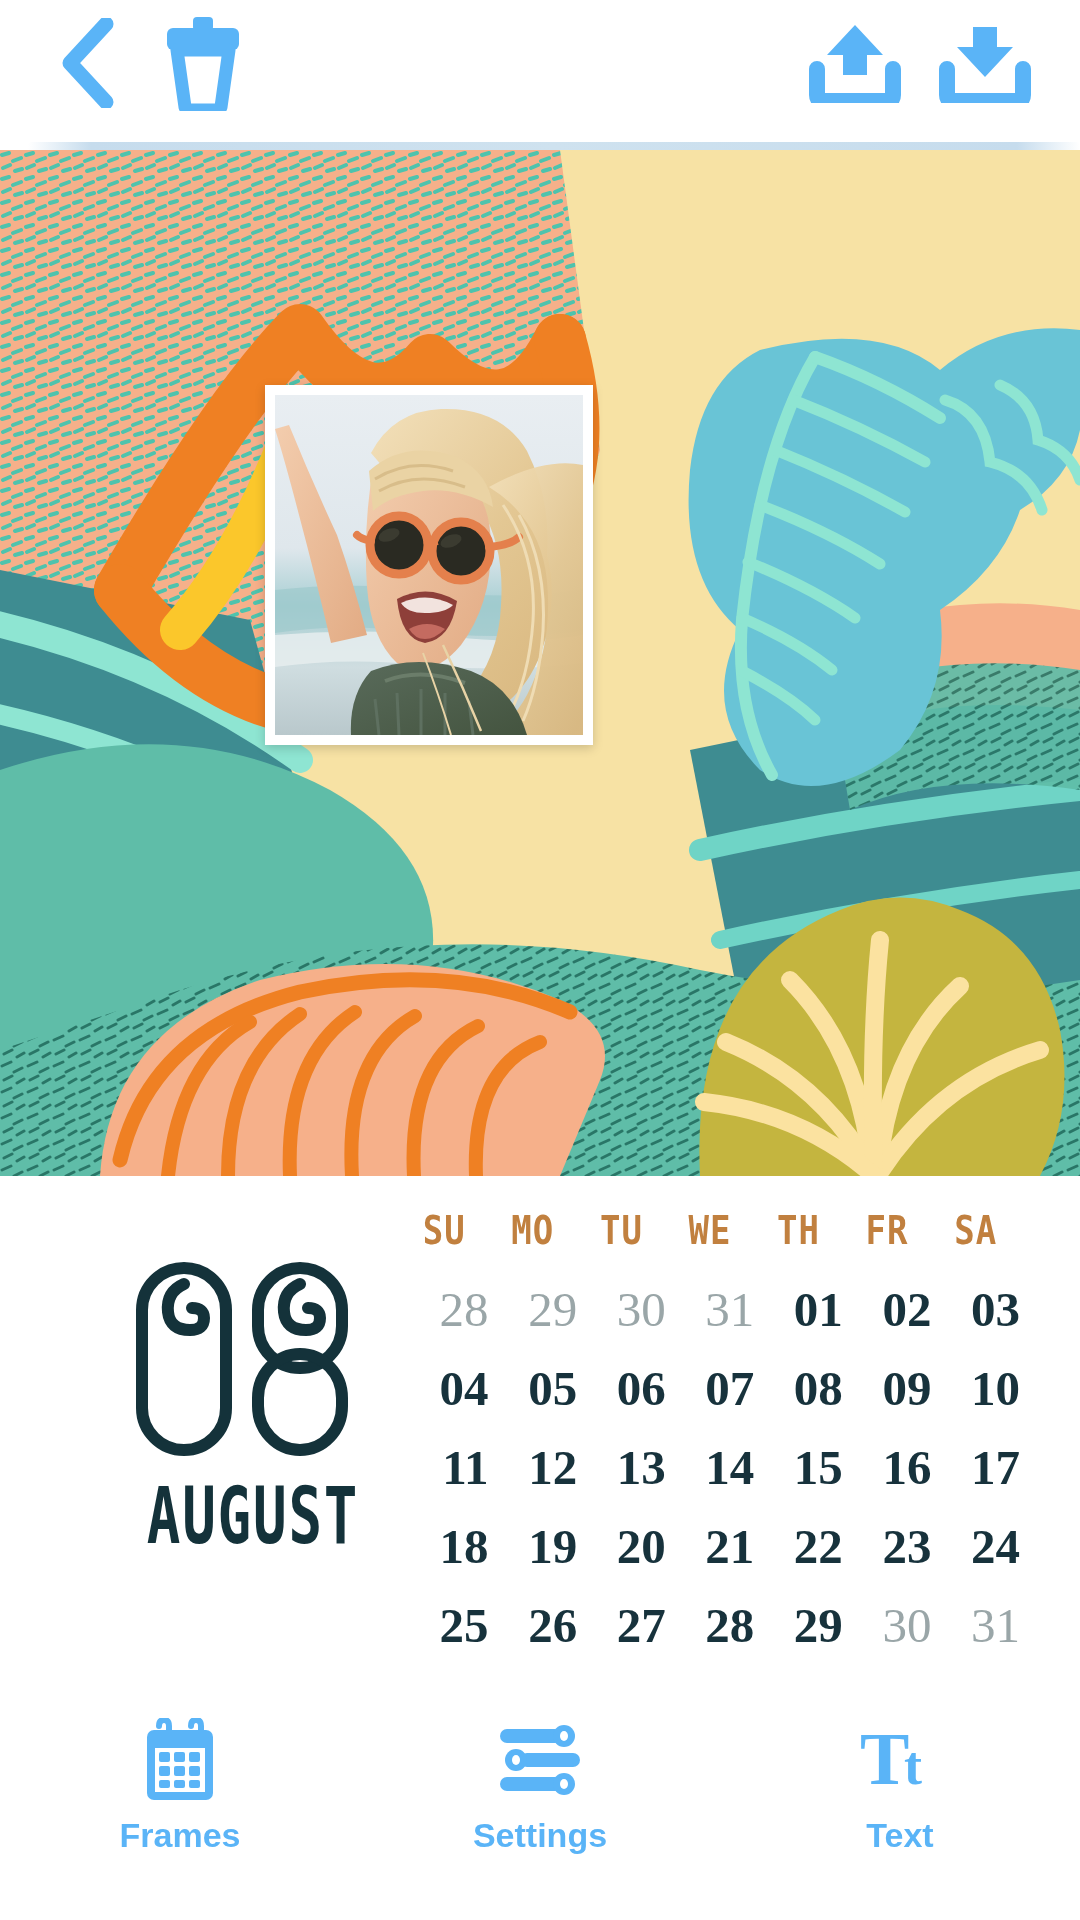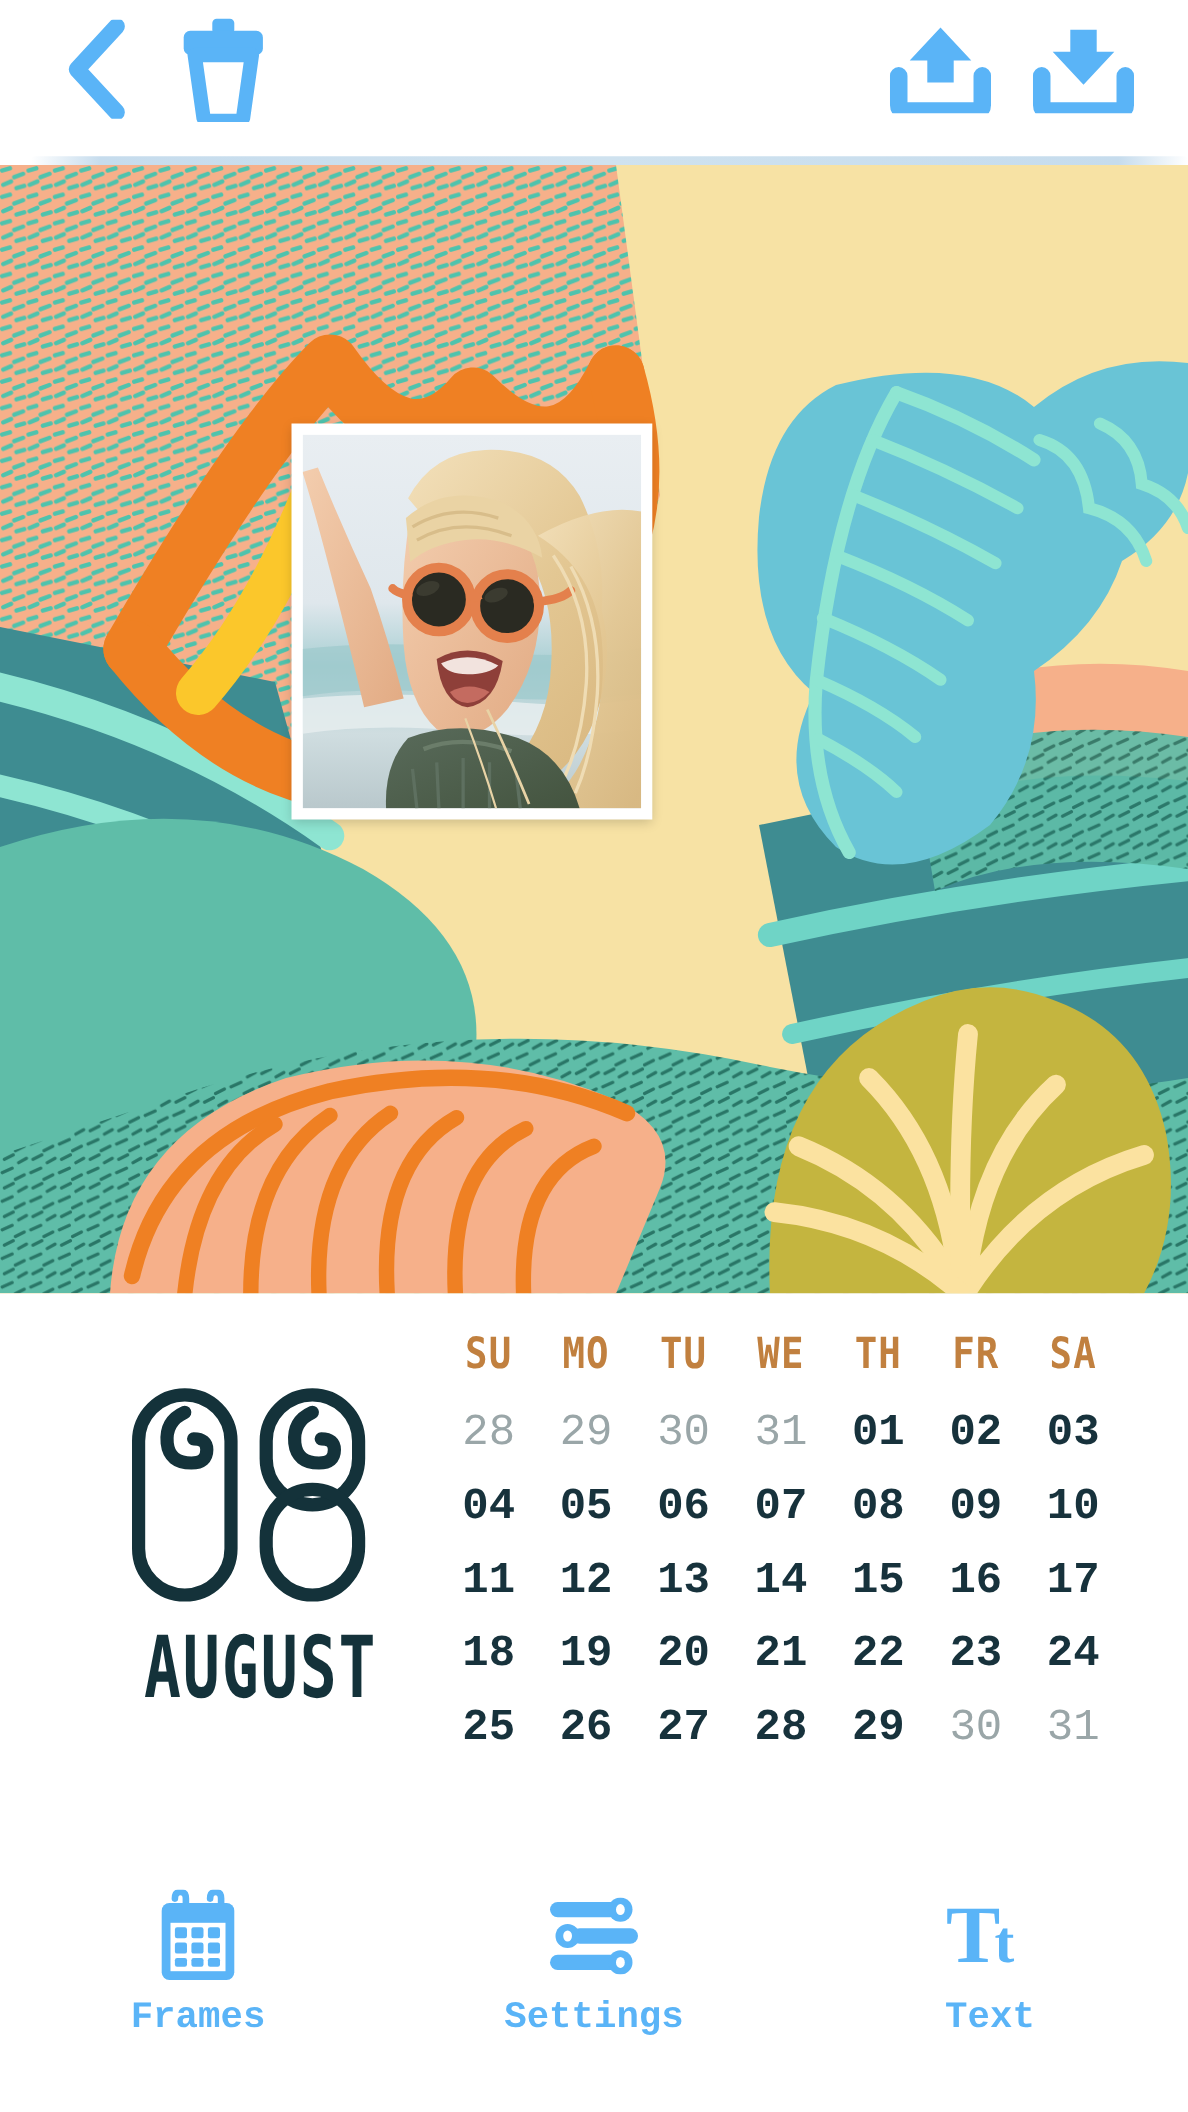--- a/index.html
+++ b/index.html
@@ -28,42 +28,42 @@
   .canvas svg{position:absolute;left:0;top:0;width:1080px;height:1026px;display:block;}
 
   
   .photo-frame{position:absolute;left:265px;top:235px;width:328px;height:360px;
     background:#fff;box-shadow:0 3px 10px rgba(0,0,0,.18);padding:0;}
   .photo-frame .inner{position:absolute;left:10px;top:10px;width:308px;height:340px;overflow:hidden;}
   .photo-frame svg{position:absolute;left:0;top:0;width:308px;height:340px;}
 
   
   .sheet{position:absolute;left:0;top:1176px;width:1080px;height:520px;background:#fff;}
-  .month-block{position:absolute;left:102px;top:78px;width:270px;text-align:center;}
+  .month-block{position:absolute;left:118px;top:78px;width:270px;text-align:center;}
   .month-num{display:block;font-family:"Liberation Sans",sans-serif;}
   .month-num svg{display:block;margin:0 auto;}
   .month-name{display:block;margin-top:6px;font-family:"DejaVu Sans Mono",monospace;
     font-size:62px;font-weight:700;letter-spacing:2px;color:#14323a;
     transform:scaleX(.9) scaleY(1.25);transform-origin:center top;}
 
   .cal{position:absolute;left:400px;top:36px;width:620px;}
   .cal table{border-collapse:collapse;width:100%;}
   .cal th{font-family:"DejaVu Sans Mono",monospace;font-size:34px;font-weight:700;
     color:#c1803f;letter-spacing:1px;padding:0 0 18px 0;text-align:center;width:14.28%;
     transform:scaleY(1.15);}
-  .cal td{font-family:Liberation Mono, monospace;font-size:40px;font-weight:700;
-    color:#17323c;text-align:center;padding:11px 0;letter-spacing:0px;}
+  .cal td{font-family:Liberation Serif, serif;font-size:49px;font-weight:700;
+    color:#17323c;text-align:right;padding:11px 0;letter-spacing:0px;}
   .cal td.muted{color:#9aa6a8;font-weight:400;}
 
   
   .toolbar{position:absolute;left:0;bottom:0;width:1080px;height:224px;background:#fff;
     display:flex;align-items:flex-start;justify-content:space-around;padding-top:18px;box-sizing:border-box;}
   .tool{width:190px;display:flex;flex-direction:column;align-items:center;gap:10px;cursor:pointer;}
   .tool .ico{width:92px;height:92px;display:flex;align-items:center;justify-content:center;}
-  .tool .lbl{font-family:Liberation Mono, monospace;font-size:34px;font-weight:700;color:#5ab4f7;}
+  .tool .lbl{font-family:Liberation Sans, sans-serif;font-size:34px;font-weight:700;color:#5ab4f7;}
 </style>
 </head>
 <body>
 
 <div class="app">
 
   <div class="header">
 
     <div class="hdr-btn hdr-back">
       <svg width="70" height="90" viewBox="0 0 70 90">

